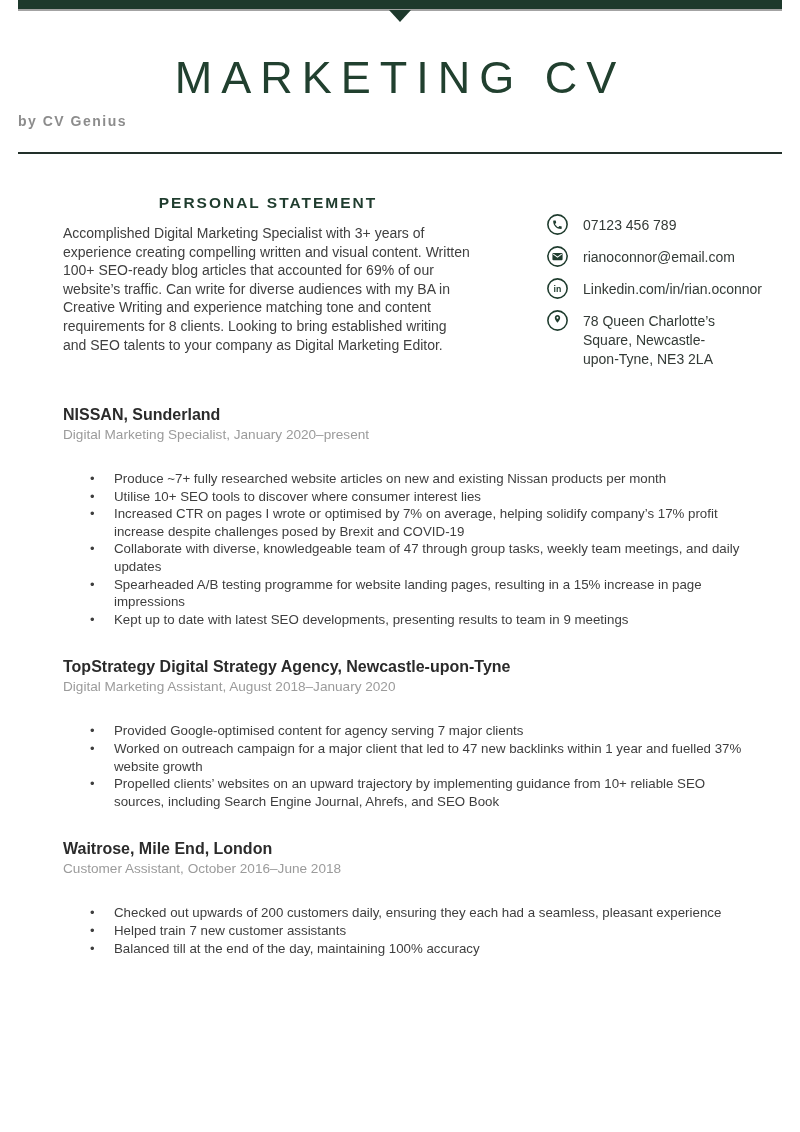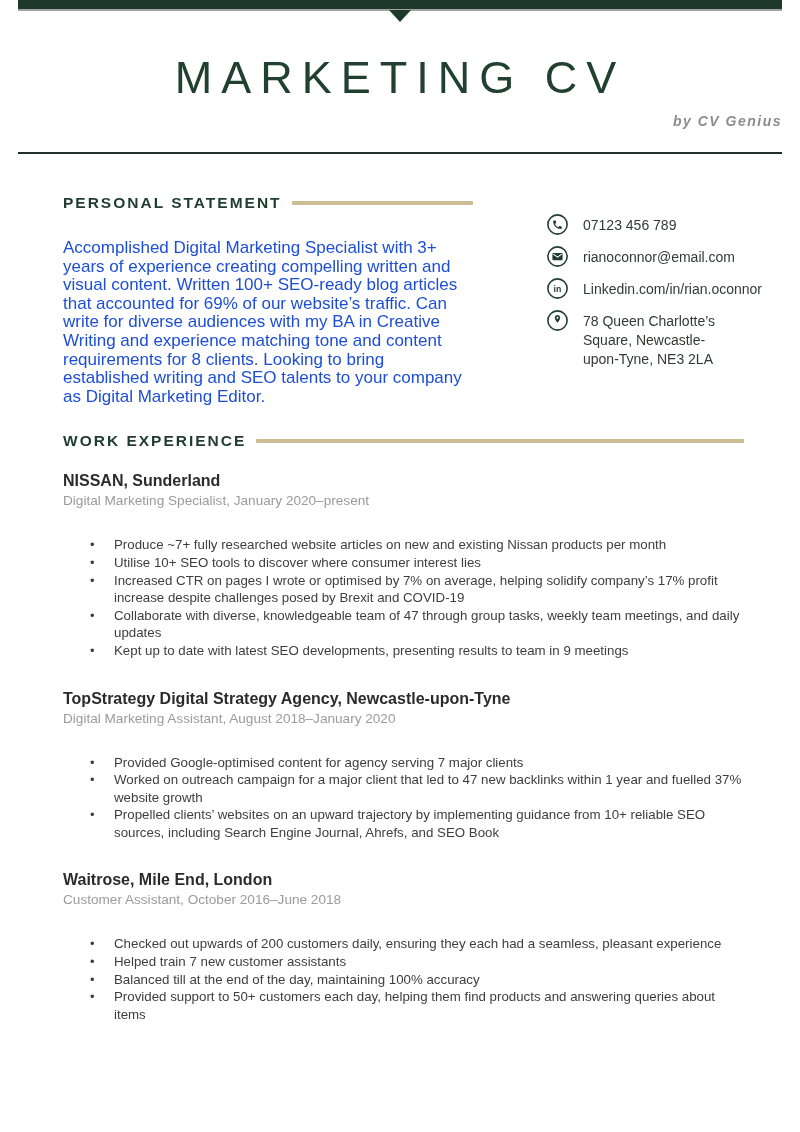--- a/index.html
+++ b/index.html
@@ -30,59 +30,58 @@
     margin-top: 30px;
     text-align: center;
     font-size: 45px;
     font-weight: 400;
     letter-spacing: 9px;
     color: #21402f;
     white-space: nowrap;
   }
   .byline {
     margin-top: 9px;
-    text-align: right;
+    text-align: left;
     font-size: 14px;
     font-weight: 700;
     letter-spacing: 1.5px;
     color: #8c8c8c;
-    font-style: italic;
   }
   .header-divider {
     margin-top: 23px;
     height: 2px;
     background: #22302a;
   }
   
   .content { padding: 40px 38px 0 45px; }
   .columns { display: flex; }
   .col-left { width: 410px; flex: none; }
   .col-right { margin-left: 68px; flex: 1; min-width: 0; }
 
-  .section-head { display: flex; align-items: center; }
+  .section-head { display: flex; align-items: center; flex-direction: column; }
   .section-head h2 {
     font-size: 15.5px;
     font-weight: 700;
     letter-spacing: 2px;
     color: #1f3c2e;
     white-space: nowrap;
   }
   .section-rule {
     flex: 1;
     height: 4px;
     margin-left: 10px;
     background: #cdbd94;
     border-radius: 1px;
   }
 
   .statement {
-    margin-top: 27px;
-    font-size: 17px;
+    margin-top: 12px;
+    font-size: 14px;
     line-height: 18.6px;
-    color: #1d4ed8;
+    color: #404040;
   }
 
   
   .contact-list { margin-top: 20px; padding-left: 6px; }
   .contact-item { display: flex; align-items: flex-start; margin-bottom: 11px; }
   .contact-item .cicon { flex: none; width: 21px; height: 21px; }
   .contact-item .ctext {
     margin-left: 15px;
     padding-top: 2px;
     font-size: 14px;
@@ -181,33 +180,30 @@
             <div class="ctext">78 Queen Charlotte’s
 Square, Newcastle-
 upon-Tyne, NE3 2LA</div>
           </div>
 
         </div>
       </div>
     </div>
 
     <div class="work-section">
-      <div class="section-head">
-        <h2>WORK EXPERIENCE</h2>
-        <div class="section-rule"></div>
-      </div>
 
       <div class="job">
         <div class="job-employer">NISSAN, Sunderland</div>
         <div class="job-role">Digital Marketing Specialist, January 2020–present</div>
         <ul class="job-bullets">
           <li>Produce ~7+ fully researched website articles on new and existing Nissan products per month</li>
           <li>Utilise 10+ SEO tools to discover where consumer interest lies</li>
           <li>Increased CTR on pages I wrote or optimised by 7% on average, helping solidify company’s 17% profit increase despite challenges posed by Brexit and COVID-19</li>
           <li>Collaborate with diverse, knowledgeable team of 47 through group tasks, weekly team meetings, and daily updates</li>
+          <li>Spearheaded A/B testing programme for website landing pages, resulting in a 15% increase in page impressions</li>
           <li>Kept up to date with latest SEO developments, presenting results to team in 9 meetings</li>
         </ul>
       </div>
 
       <div class="job">
         <div class="job-employer">TopStrategy Digital Strategy Agency, Newcastle-upon-Tyne</div>
         <div class="job-role">Digital Marketing Assistant, August 2018–January 2020</div>
         <ul class="job-bullets">
           <li>Provided Google-optimised content for agency serving 7 major clients</li>
           <li>Worked on outreach campaign for a major client that led to 47 new backlinks within 1 year and fuelled 37% website growth</li>
@@ -215,19 +211,18 @@
         </ul>
       </div>
 
       <div class="job">
         <div class="job-employer">Waitrose, Mile End, London</div>
         <div class="job-role">Customer Assistant, October 2016–June 2018</div>
         <ul class="job-bullets">
           <li>Checked out upwards of 200 customers daily, ensuring they each had a seamless, pleasant experience</li>
           <li>Helped train 7 new customer assistants</li>
           <li>Balanced till at the end of the day, maintaining 100% accuracy</li>
-          <li>Provided support to 50+ customers each day, helping them find products and answering queries about items</li>
         </ul>
       </div>
 
     </div>
   </div>
 </div>
 
 </body></html>

